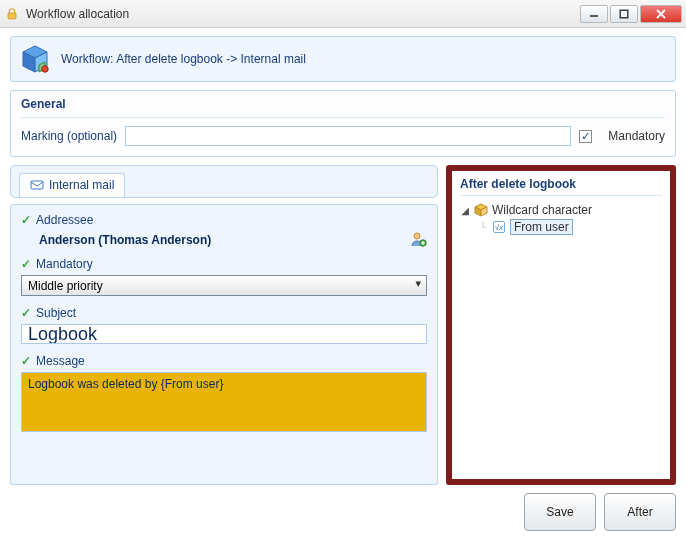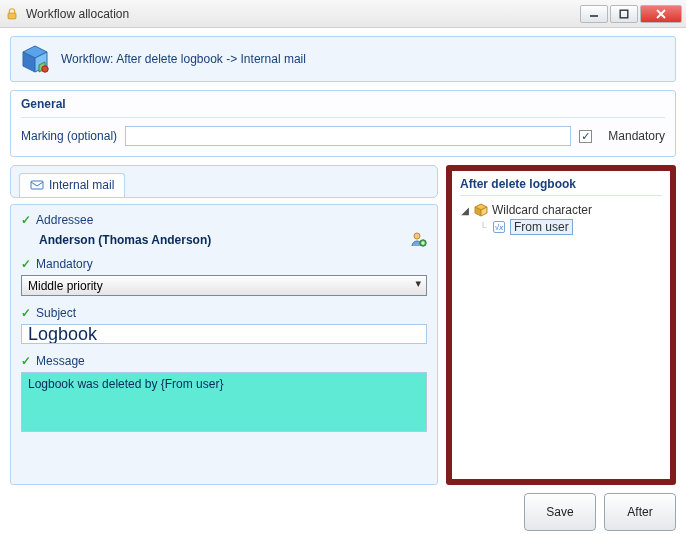--- a/index.html
+++ b/index.html
@@ -44,21 +44,21 @@
   .field { }
   .field-label { display:flex; align-items:center; gap:5px; font-size:12px; color:#1a3f7a; margin-bottom:4px;}
   .check-ico{color:#3aa53a;font-weight:bold;font-size:12px;}
   .field-value-row{display:flex;align-items:flex-end;gap:8px;}
   .field-value { font-size:12px; color:#0a2a5a; font-weight:bold; padding-left:18px; flex:1;}
   .addr-add{width:16px;height:16px;}
   .select { appearance:none; -webkit-appearance:none; border:1px solid #7a8a9a; background:linear-gradient(#fefefe,#e5e5e5); font-size:12px; padding:2px 24px 2px 6px; width:100%; height:21px; position:relative;}
   .select-wrap{position:relative;}
   .select-wrap::after{content:"▾"; position:absolute; right:6px; top:2px; font-size:11px; color:#333; pointer-events:none;}
   .subj-input{ width:100%; height:20px; border:1px solid #aec9e8; background:#fff; font-size:18px; padding:1px 6px; color:#0a2a5a;}
-  .msg-ta{ width:100%; height:60px; border:1px solid #aec9e8; background:#5eead4; font-size:12px; padding:4px 6px; color:#0a2a5a; resize:none;}
+  .msg-ta{ width:100%; height:60px; border:1px solid #aec9e8; background:#eab308; font-size:12px; padding:4px 6px; color:#0a2a5a; resize:none;}
 
   .right-col { width:230px; border:6px solid #7f1d1d; border-radius:3px; background:#fff; padding:6px 8px; }
   .right-title { font-size:12px; font-weight:bold; color:#1a3f7a; padding-bottom:4px; border-bottom:1px solid #d6e6f6; margin-bottom:6px;}
   .tree { font-size:12px; color:#333; }
   .tree-row{display:flex;align-items:center;gap:4px; padding:1px 0;}
   .tree-arrow{width:10px;display:inline-flex;justify-content:center;color:#555;font-size:10px;}
   .tree-indent{width:14px;display:inline-block;}
   .node-cube{width:14px;height:14px;display:inline-flex;}
   .node-var{width:14px;height:14px;display:inline-flex;}
   .tree-sel{border:1px solid #7aa7d9; background:#e6f1fb; padding:0 3px;}

